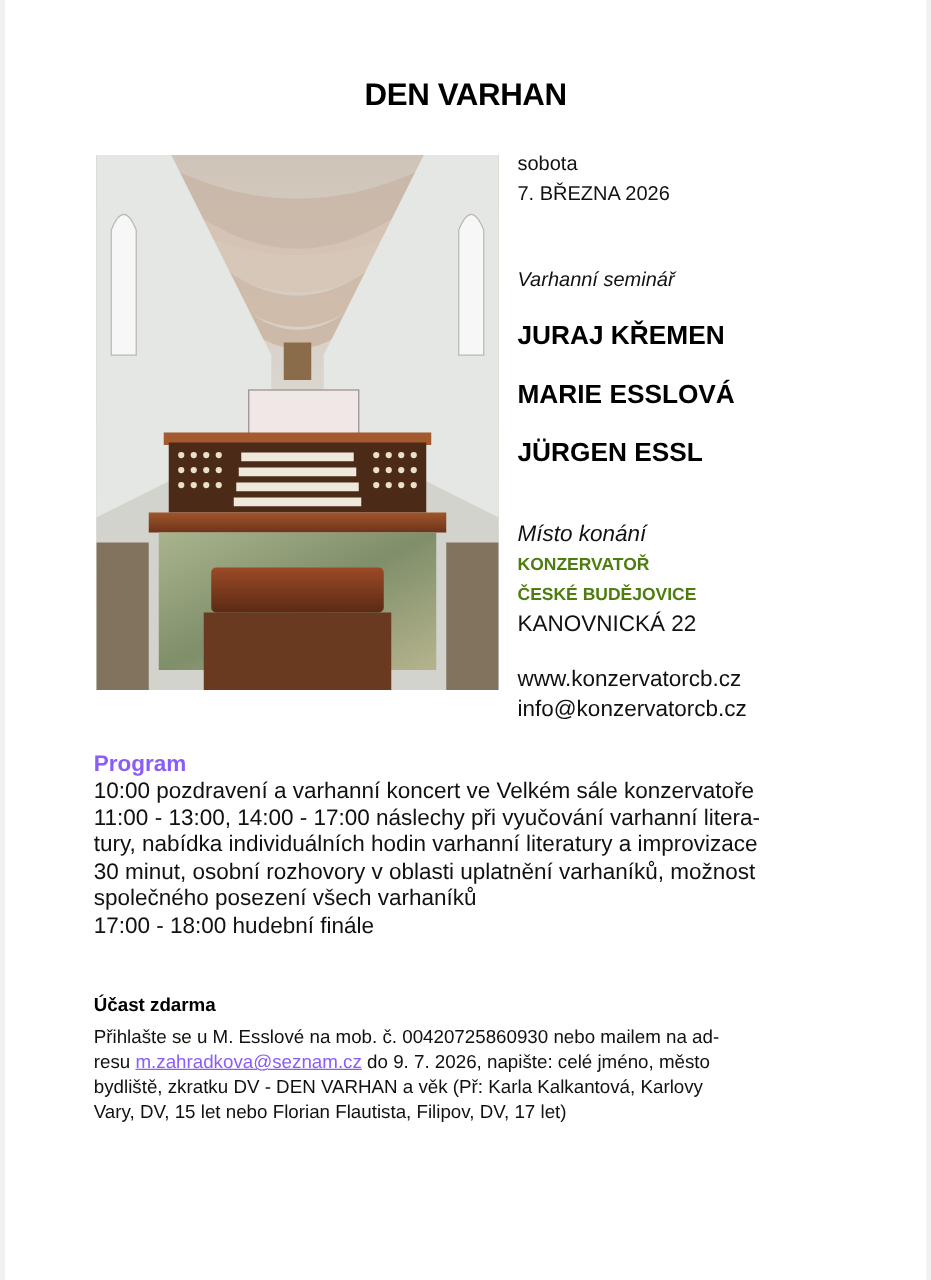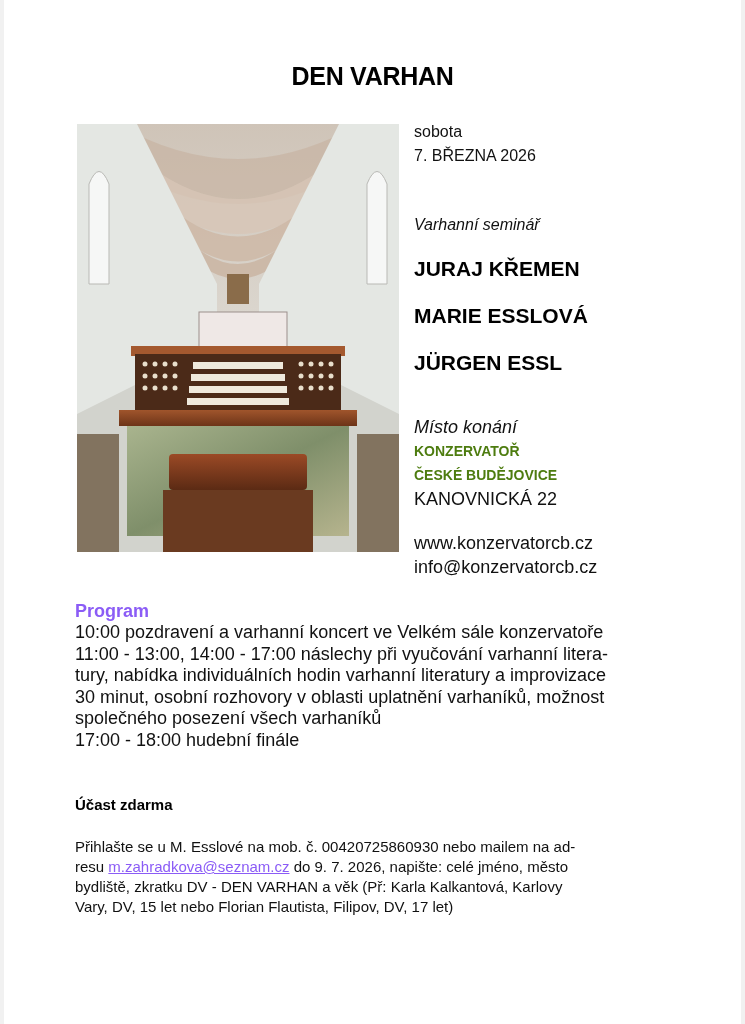--- a/index.html
+++ b/index.html
@@ -29,21 +29,21 @@
   .info .it { font-style:italic; }
   .info .b2 { font-weight:bold; font-size:14px; line-height:24px; color:#4d7c0f; }
   .info .s { font-size:18px; line-height:24px; }
   .gap1 { height:45px; }
   .gap2 { height:37px; }
   .gap3 { height:20px; }
   .program { position:absolute; left:75px; top:600px; width:600px; }
   .program .head { font-weight:bold; font-size:18px; line-height:22px; color:#8b5cf6; }
   .program .txt { font-size:18px; line-height:21.5px; color:#111; white-space:nowrap; }
   .free { position:absolute; left:75px; top:780px; font-weight:bold; font-size:15px; color:#000;margin-top:16px; }
-  .reg { position:absolute; left:75px; top:820px; width:600px;margin-top:17px; }
+  .reg { position:absolute; left:75px; top:820px; width:600px; }
   .reg .txt { font-size:15px; line-height:20px; color:#111; white-space:nowrap; }
   .reg a { color:#8b5cf6; text-decoration:underline; }
 </style>
 </head>
 <body>
 
 <div class="page"></div>
 
 <div class="title">DEN VARHAN</div>
 

